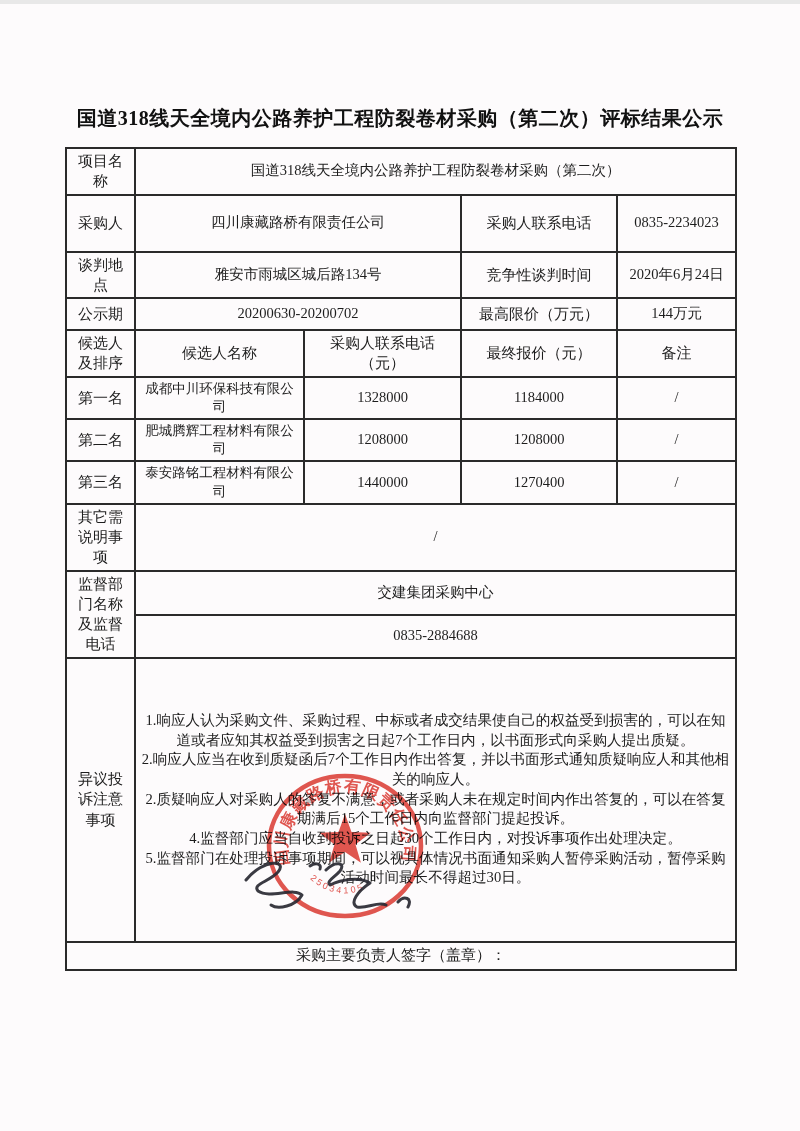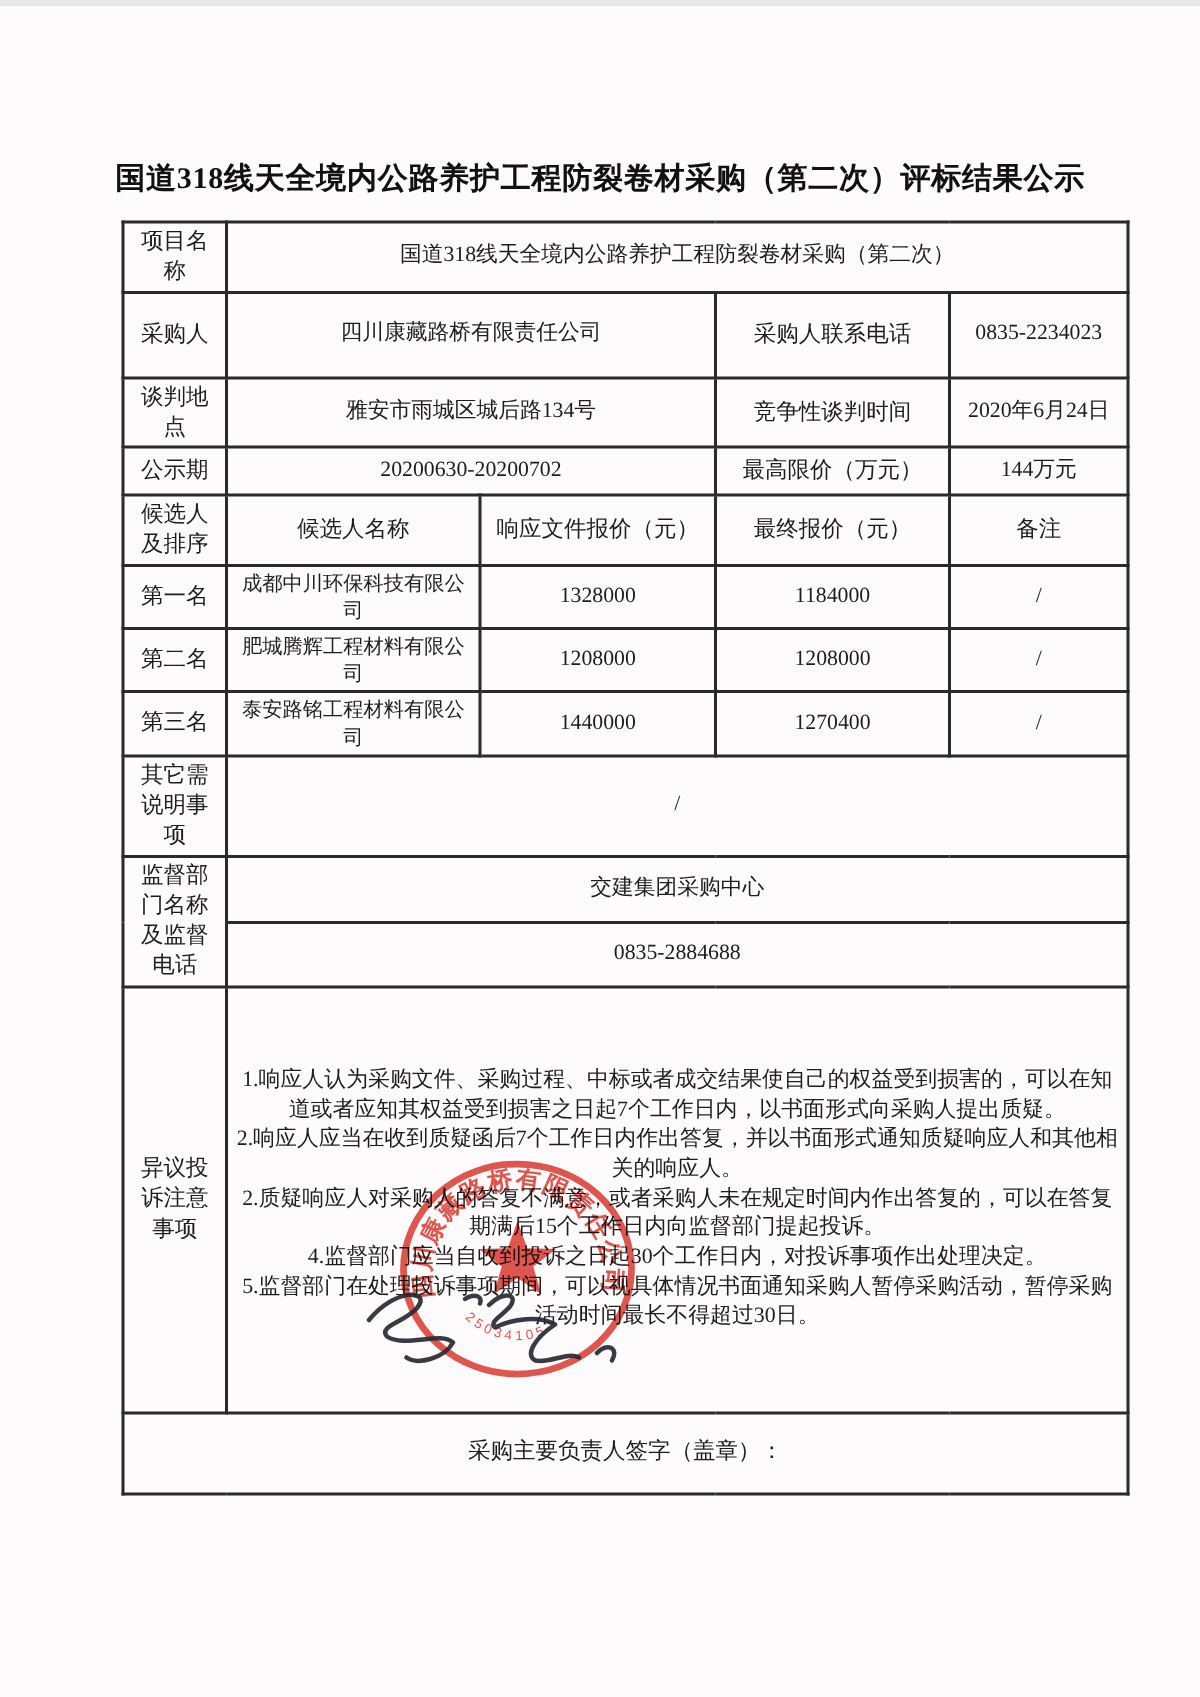--- a/index.html
+++ b/index.html
@@ -16,21 +16,21 @@
     position:absolute;
     left:0;top:101px;width:100%;
     text-align:center;
     font-size:20px;
     font-weight:700;
     letter-spacing:0.5px;
     color:#111;
   }
   table.doc{
     position:absolute;
-    left:81px;top:143px;
+    left:65px;top:143px;
     width:670px;
     border-collapse:collapse;
     table-layout:fixed;
     font-size:14.5px;
   }
   table.doc td{
     border:2px solid #2a2a2a;
     vertical-align:middle;
     padding:2px 5px;
     text-align:center;
@@ -105,21 +105,21 @@
       </tr>
       <tr style="height:32px">
         <td class="lbl">公示期</td>
         <td colspan="2">20200630-20200702</td>
         <td class="lbl-center">最高限价（万元）</td>
         <td>144万元</td>
       </tr>
       <tr style="height:36px">
         <td class="lbl">候选人及排序</td>
         <td class="lbl-center">候选人名称</td>
-        <td class="lbl-center">响应文件报价（元）</td>
+        <td class="lbl-center">采购人联系电话（元）</td>
         <td class="lbl-center">最终报价（元）</td>
         <td class="lbl-center">备注</td>
       </tr>
       <tr style="height:36px">
         <td class="lbl">第一名</td>
         <td style="font-size:13.5px">成都中川环保科技有限公司</td>
         <td>1328000</td>
         <td>1184000</td>
         <td>/</td>
       </tr>
@@ -151,21 +151,21 @@
       <tr style="height:284px">
         <td class="lbl-center">异议投诉注意事项</td>
         <td colspan="4" class="notice">
           <p>1.响应人认为采购文件、采购过程、中标或者成交结果使自己的权益受到损害的，可以在知道或者应知其权益受到损害之日起7个工作日内，以书面形式向采购人提出质疑。</p>
           <p>2.响应人应当在收到质疑函后7个工作日内作出答复，并以书面形式通知质疑响应人和其他相关的响应人。</p>
           <p>2.质疑响应人对采购人的答复不满意，或者采购人未在规定时间内作出答复的，可以在答复期满后15个工作日内向监督部门提起投诉。</p>
           <p>4.监督部门应当自收到投诉之日起30个工作日内，对投诉事项作出处理决定。</p>
           <p>5.监督部门在处理投诉事项期间，可以视具体情况书面通知采购人暂停采购活动，暂停采购活动时间最长不得超过30日。</p>
         </td>
       </tr>
-      <tr style="height:54px">
+      <tr style="height:28px">
         <td colspan="5" class="sign-cell">采购主要负责人签字（盖章）：</td>
       </tr>
     </tbody>
   </table>
 
   <svg class="stamp" viewBox="0 0 170 158" aria-hidden="true">
     <defs>
       <path id="arcTop" d="M 31 104 A 58 58 0 1 1 139 104" fill="none"></path>
       <path id="arcBottom" d="M 46 107 A 49 49 0 0 0 124 107" fill="none"></path>
     </defs>

